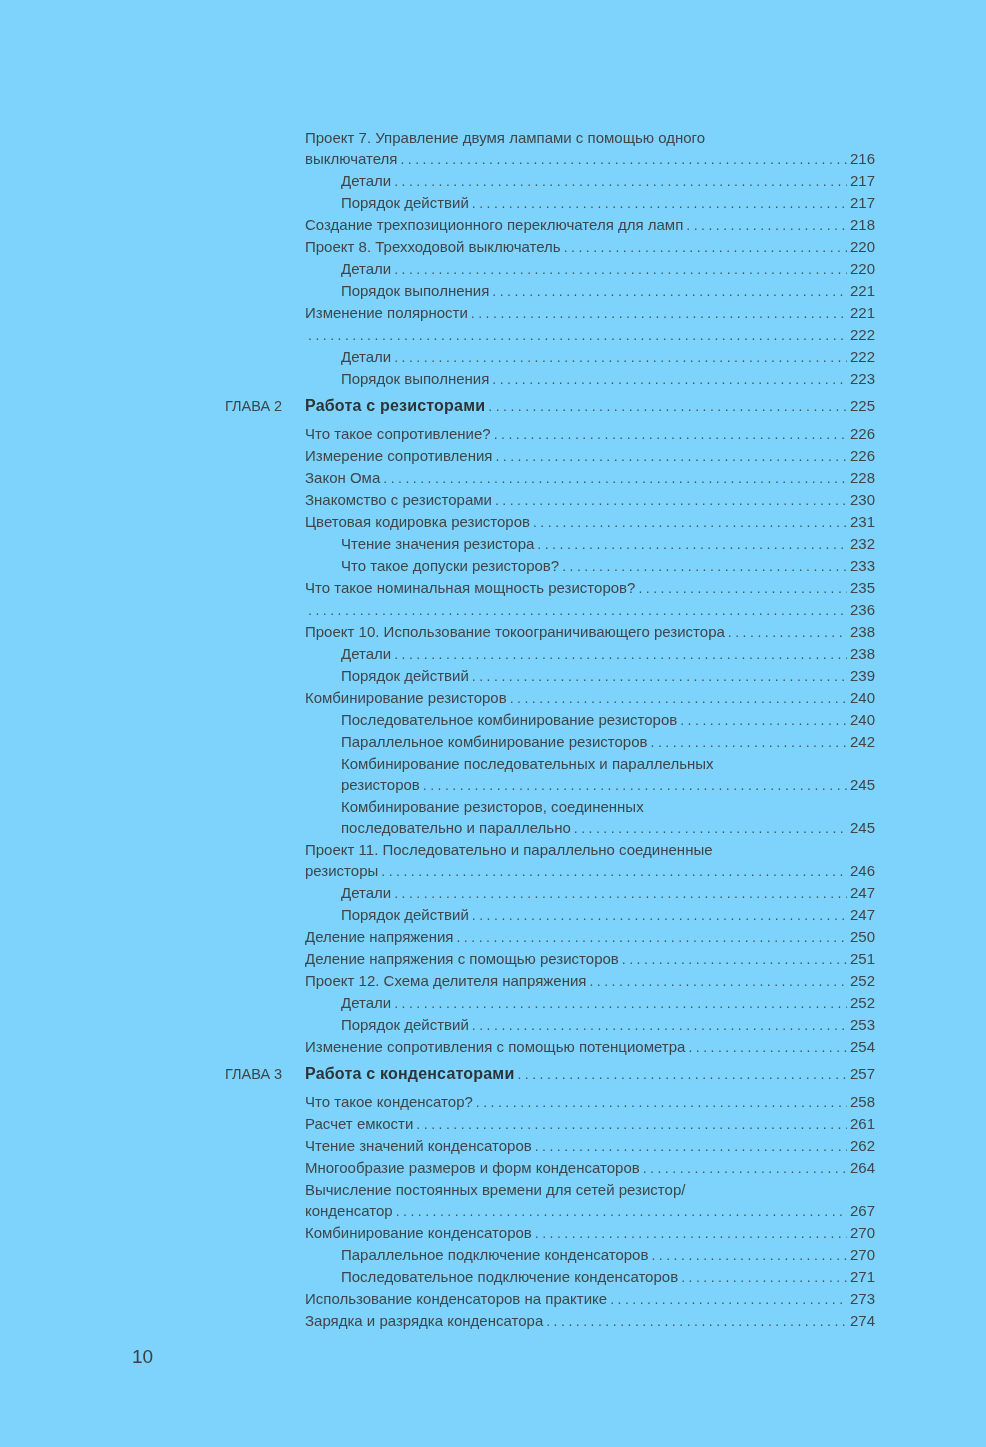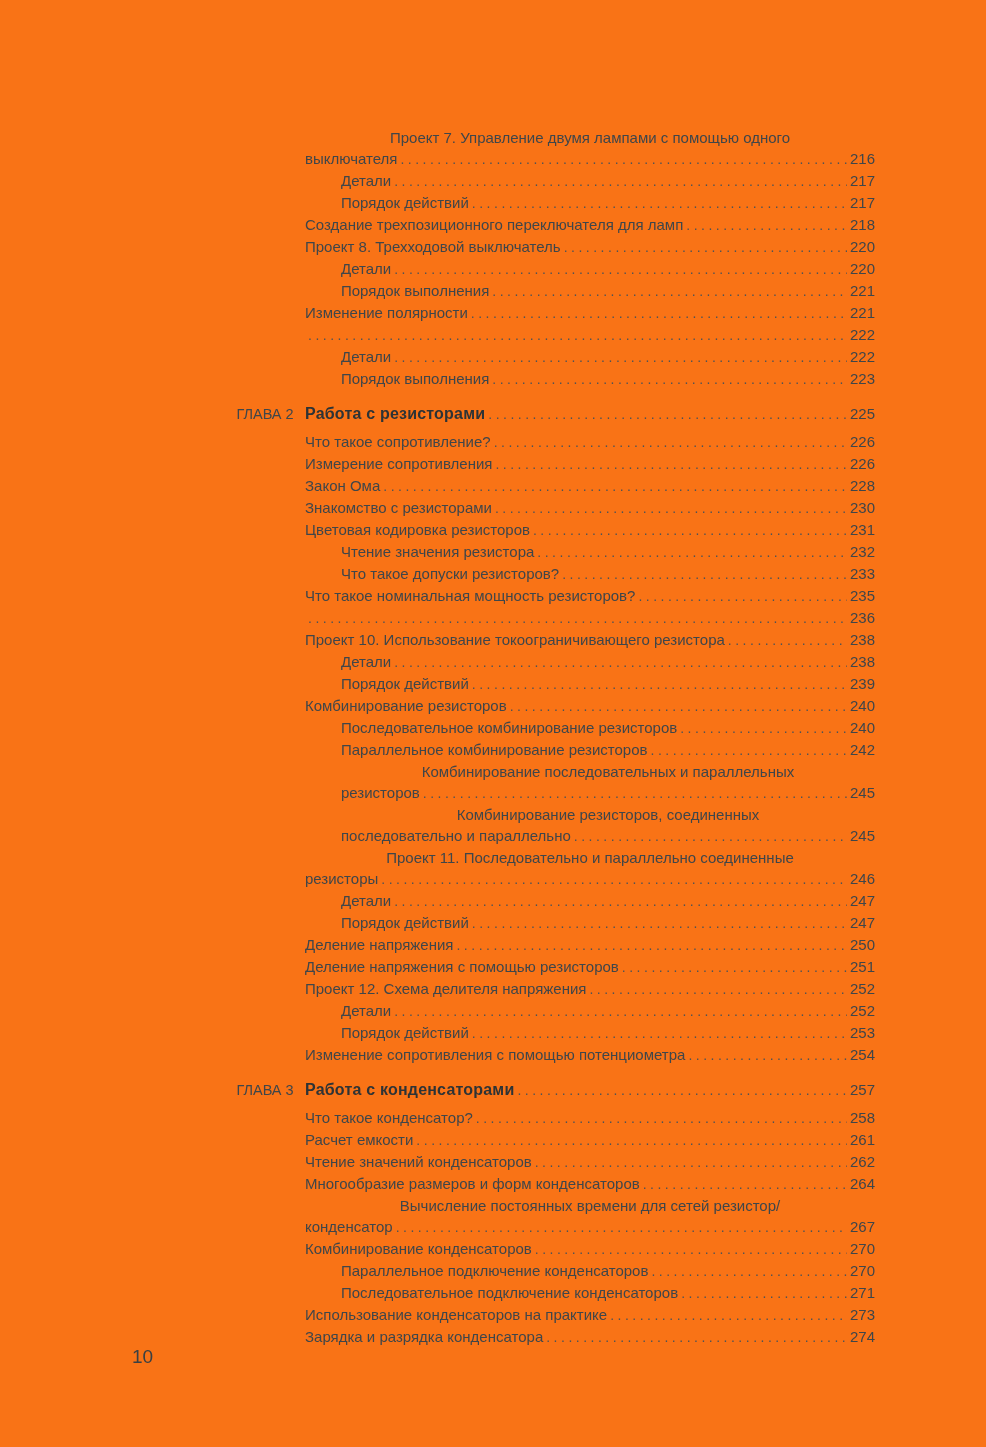--- a/index.html
+++ b/index.html
@@ -4,21 +4,21 @@
 <style>
   * { margin: 0; padding: 0; box-sizing: border-box; }
   html, body { width: 986px; height: 1447px; }
   body {
     background: #ffffff;
     font-family: "Liberation Sans", sans-serif;
     color: #3f464a;
     position: relative;
     overflow: hidden;
   }
-  .page { position: absolute; inset: 0; background: #f97316; text-align: center; }
+  .page { position: absolute; inset: 0; background: #7dd3fc; }
 
   .toc {
     position: absolute;
     left: 305px;
     top: 127px;
     width: 570px;
     font-size: 15px;
   }
   .line { line-height: 21px; }
   .line.last { display: flex; align-items: baseline; }
@@ -33,21 +33,21 @@
   }
   .leader::after {
     content: "................................................................................................................................................";
     letter-spacing: 3.5px;
     font-size: 14px;
   }
   .pagenum { flex: none; }
 
   .level-2 { padding-left: 36px; }
 
-  .entry.chapter { margin-top: 10px; margin-bottom: 3px; }
+  .entry.chapter { margin-top: 2px; margin-bottom: 3px; }
   .entry.chapter .line { line-height: 27px; }
   .entry.chapter .title {
     font-weight: bold;
     font-size: 16px;
     color: #2d3336;
     letter-spacing: 0.2px;
   }
   .chapter-label {
     flex: none;
     width: 80px;

